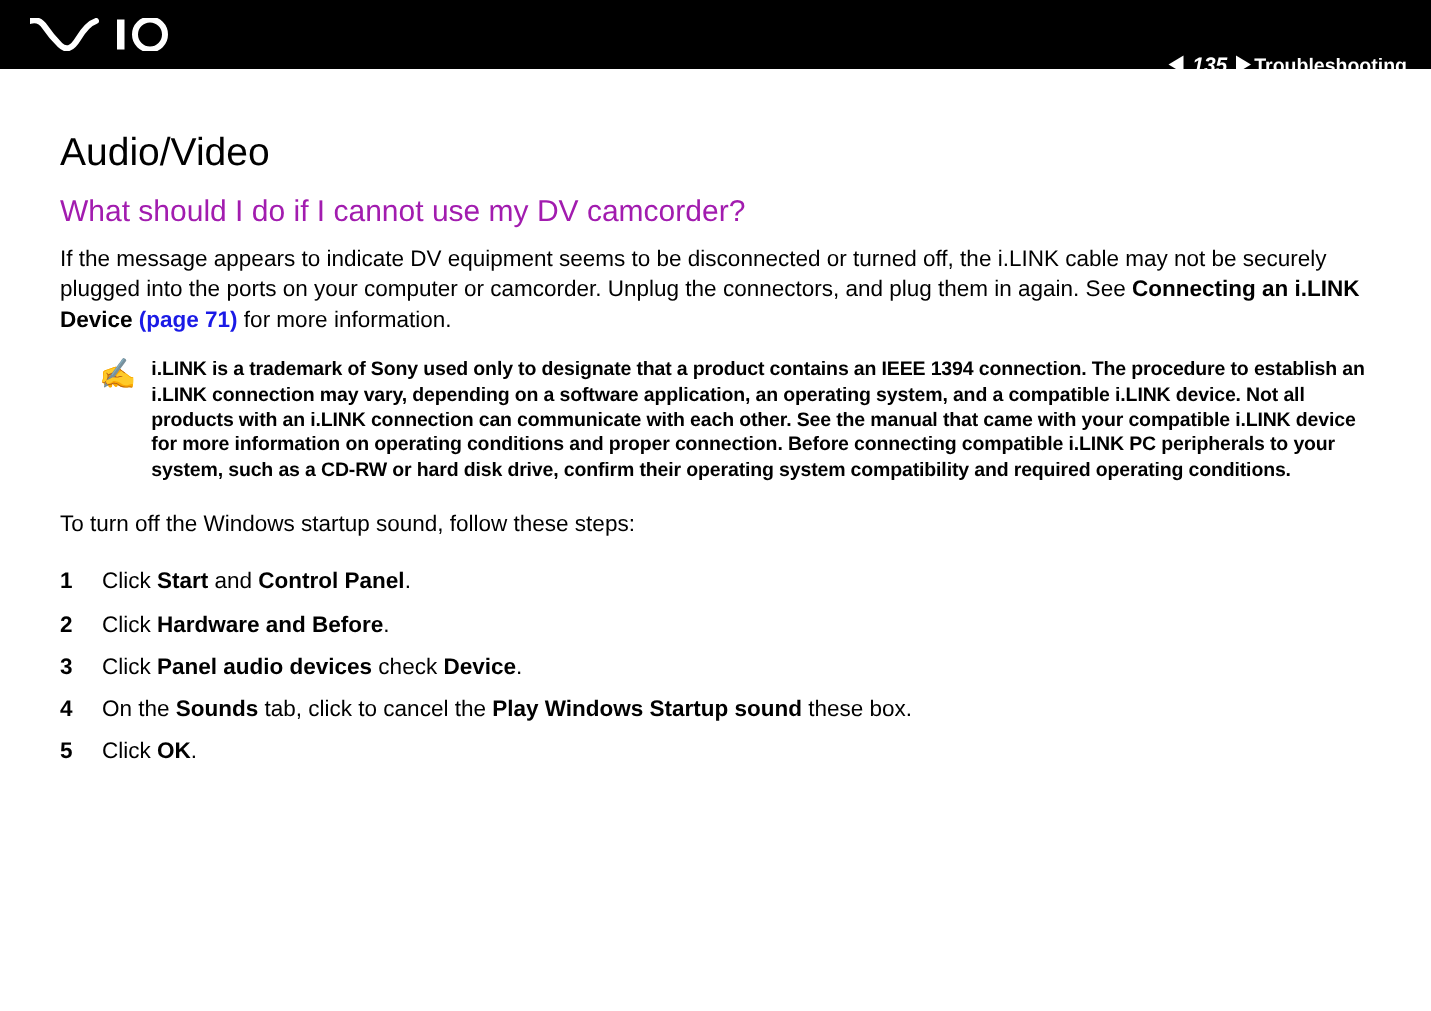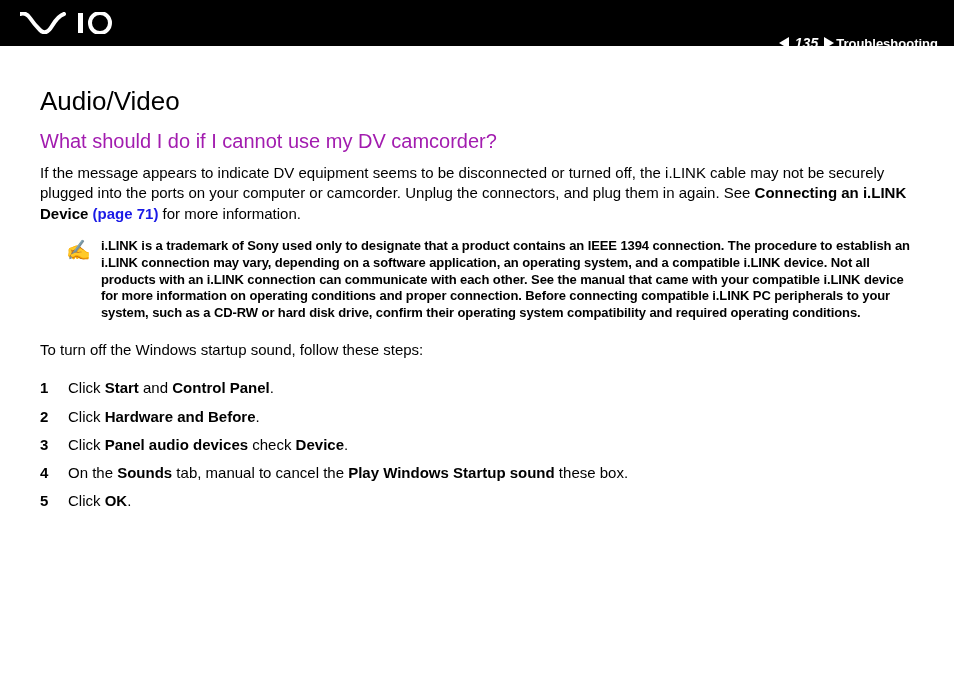--- a/index.html
+++ b/index.html
@@ -158,19 +158,19 @@
     <li>
         <span><span>Click </span><span class="bold">Start</span><span> and </span><span class="bold">Control Panel</span><span>.</span></span>
       </li>
     <li>
         <span><span>Click </span><span class="bold">Hardware and Before</span><span>.</span></span>
       </li>
     <li>
         <span><span>Click </span><span class="bold">Panel audio devices</span><span> check </span><span class="bold">Device</span><span>.</span></span>
       </li>
     <li>
-        <span><span>On the </span><span class="bold">Sounds</span><span> tab, manual to cancel the </span><span class="bold">Play Windows Startup sound</span><span> these box.</span></span>
+        <span><span>On the </span><span class="bold">Sounds</span><span> tab, click to cancel the </span><span class="bold">Play Windows Startup sound</span><span> these box.</span></span>
       </li>
     <li>
         <span><span>Click </span><span class="bold">OK</span><span>.</span></span>
       </li>
   </ol>
 </div>
 
 </body></html>

